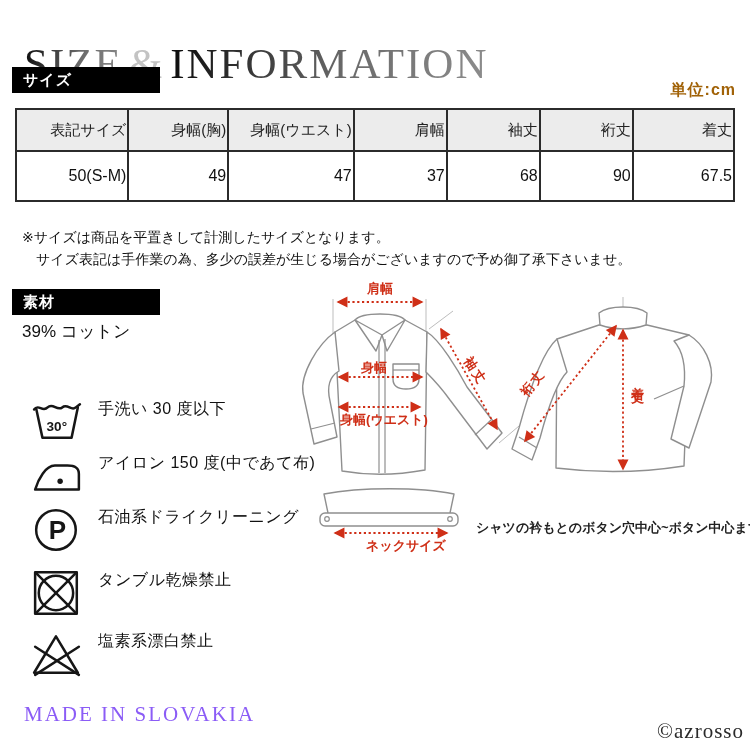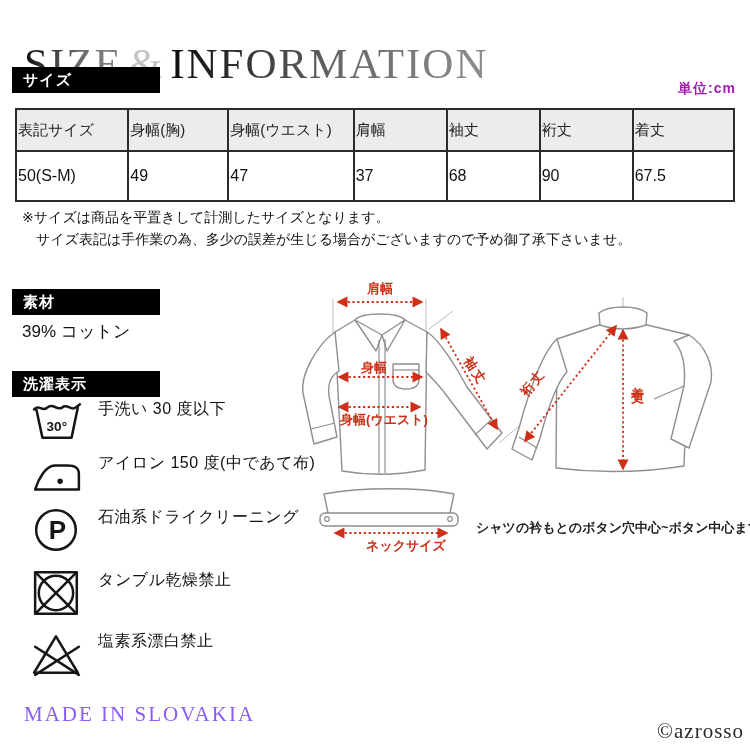--- a/index.html
+++ b/index.html
@@ -14,31 +14,31 @@
   @supports ((-webkit-background-clip:text) or (background-clip:text)){
     .t-word{background-image:linear-gradient(100deg,#0a0a0a 0%,#6a6a6a 55%,#8d8d8d 100%);
             -webkit-background-clip:text;background-clip:text;color:transparent;}
   }
 
   
   .black-label{position:absolute;left:12px;width:148px;height:26px;background:#000;color:#fff;
                font-size:15px;font-weight:bold;line-height:26px;padding-left:11px;box-sizing:border-box;
                letter-spacing:1px;}
 
-  .unit{position:absolute;right:14px;top:80px;font-size:14px;font-weight:bold;color:#a21caf;letter-spacing:1px;}
+  .unit{position:absolute;right:14px;top:80px;font-size:16px;font-weight:bold;color:#a16207;letter-spacing:1px;}
 
   
   table.size-table{position:absolute;left:15px;top:108px;width:720px;border-collapse:collapse;
                    table-layout:fixed;}
-  table.size-table th,table.size-table td{border:2px solid #2b2b2b;text-align:left;vertical-align:middle;}
+  table.size-table th,table.size-table td{border:2px solid #2b2b2b;text-align:right;vertical-align:middle;}
   table.size-table th{background:#ececec;font-weight:normal;font-size:15px;height:38px;color:#222;}
   table.size-table td{background:#fff;font-size:16px;height:46px;color:#111;}
   .c0{width:15.7%}.c1{width:13.9%}.c2{width:17.6%}.c3{width:12.9%}.c4{width:12.9%}.c5{width:12.9%}.c6{width:14.1%}
 
-  .size-notes{position:absolute;left:22px;top:206px;font-size:14px;line-height:1.6;color:#111;}
+  .size-notes{position:absolute;left:22px;top:226px;font-size:14px;line-height:1.6;color:#111;}
   .size-notes .note2{margin-left:14px;}
 
   .material-value{position:absolute;left:22px;top:320px;font-size:17px;color:#111;}
 
   
   .care-row{position:absolute;left:32px;display:flex;align-items:flex-start;height:46px;}
   .care-row svg{width:50px;height:46px;flex:0 0 50px;}
   .care-row .care-label{margin-left:16px;font-size:16px;color:#111;letter-spacing:0.5px;}
   .care-ic{stroke:#161616;stroke-width:2.4;fill:none;stroke-linecap:round;stroke-linejoin:round;}
   .care-ic-txt{font-size:13px;font-weight:bold;fill:#161616;stroke:none;}
@@ -98,21 +98,20 @@
     </table>
 
   <div class="size-notes">
     <div>※サイズは商品を平置きして計測したサイズとなります。</div>
     <div class="note2">サイズ表記は手作業の為、多少の誤差が生じる場合がございますので予め御了承下さいませ。</div>
   </div>
 
   <div class="black-label" style="top:289px;">素材</div>
   <div class="material-value">39% コットン</div>
 
-  <div class="black-label" style="top:371px;">洗濯表示</div>
 
   <div class="care-row" style="top:399px;">
     <svg viewBox="0 0 48 44">
       <path class="care-ic" d="M2,10 C6,4 10,13 15,8 C20,3 24,12 29,8 C34,4 38,12 42,8 L46,5"></path>
       <path class="care-ic" d="M4,9 L10,37 L38,37 L44,8"></path>
       <text class="care-ic-txt" x="14" y="31">30°</text>
     </svg>
     <span class="care-label">手洗い 30 度以下</span>
   </div>
 

